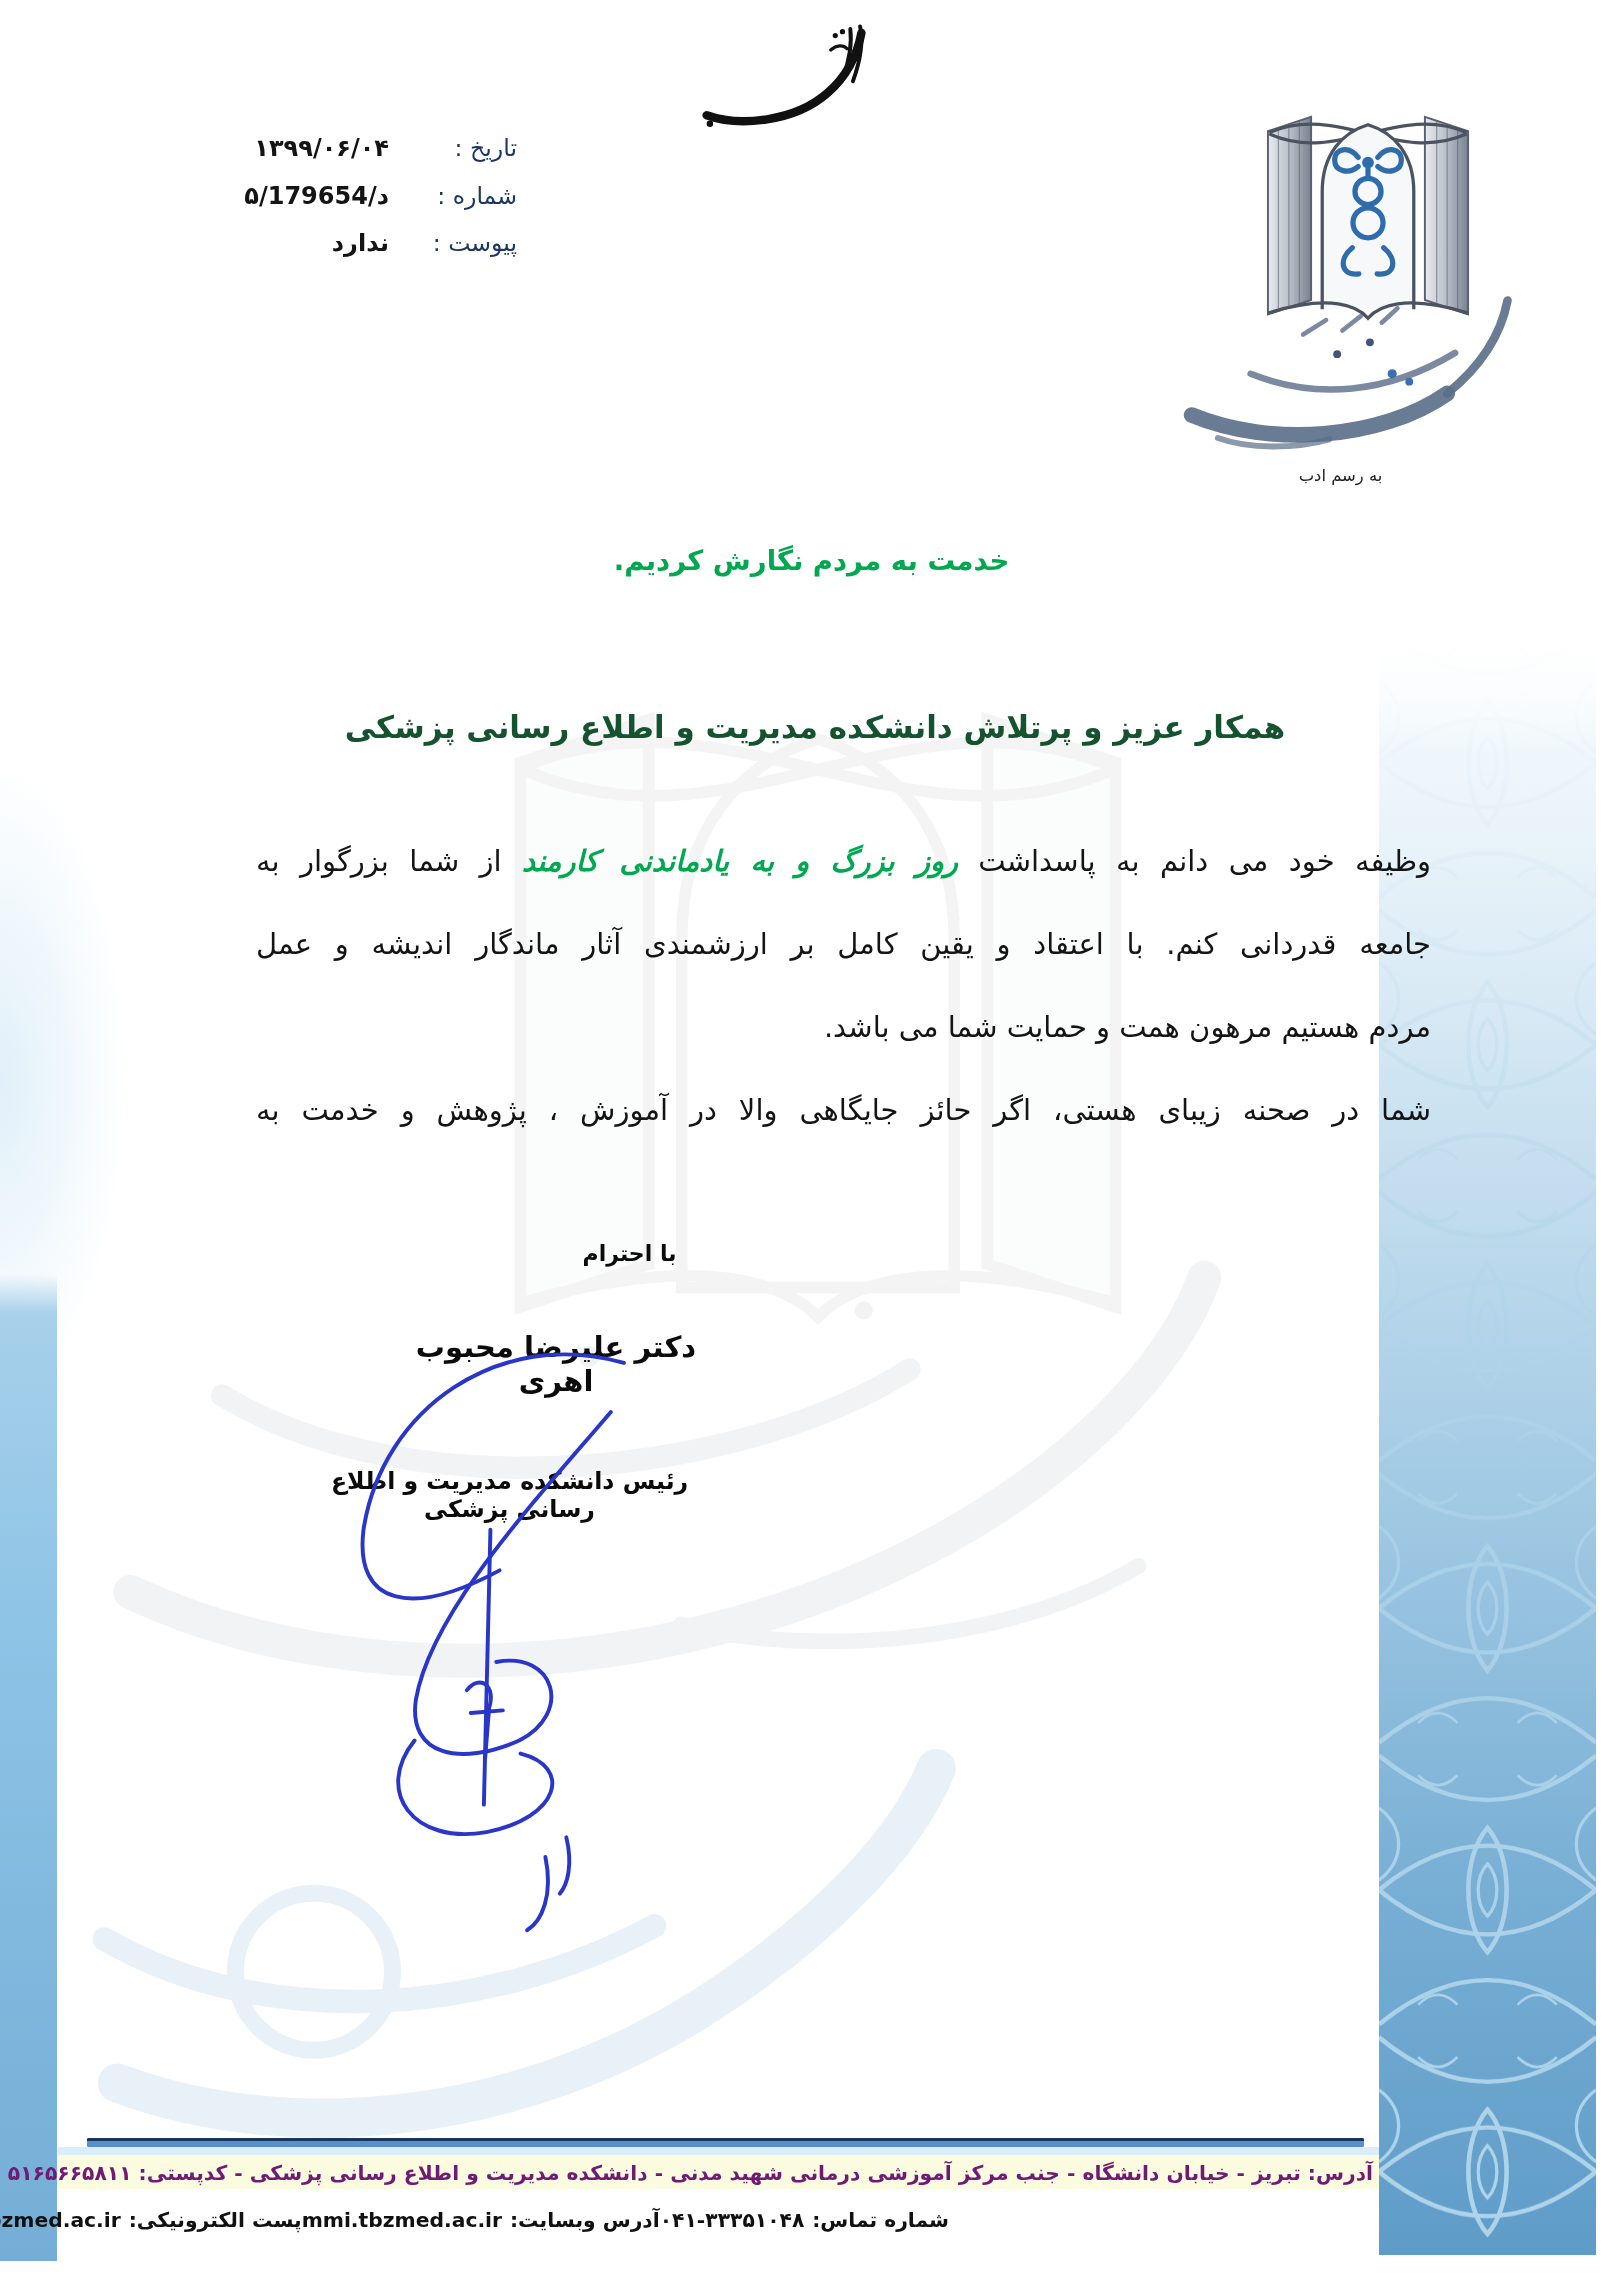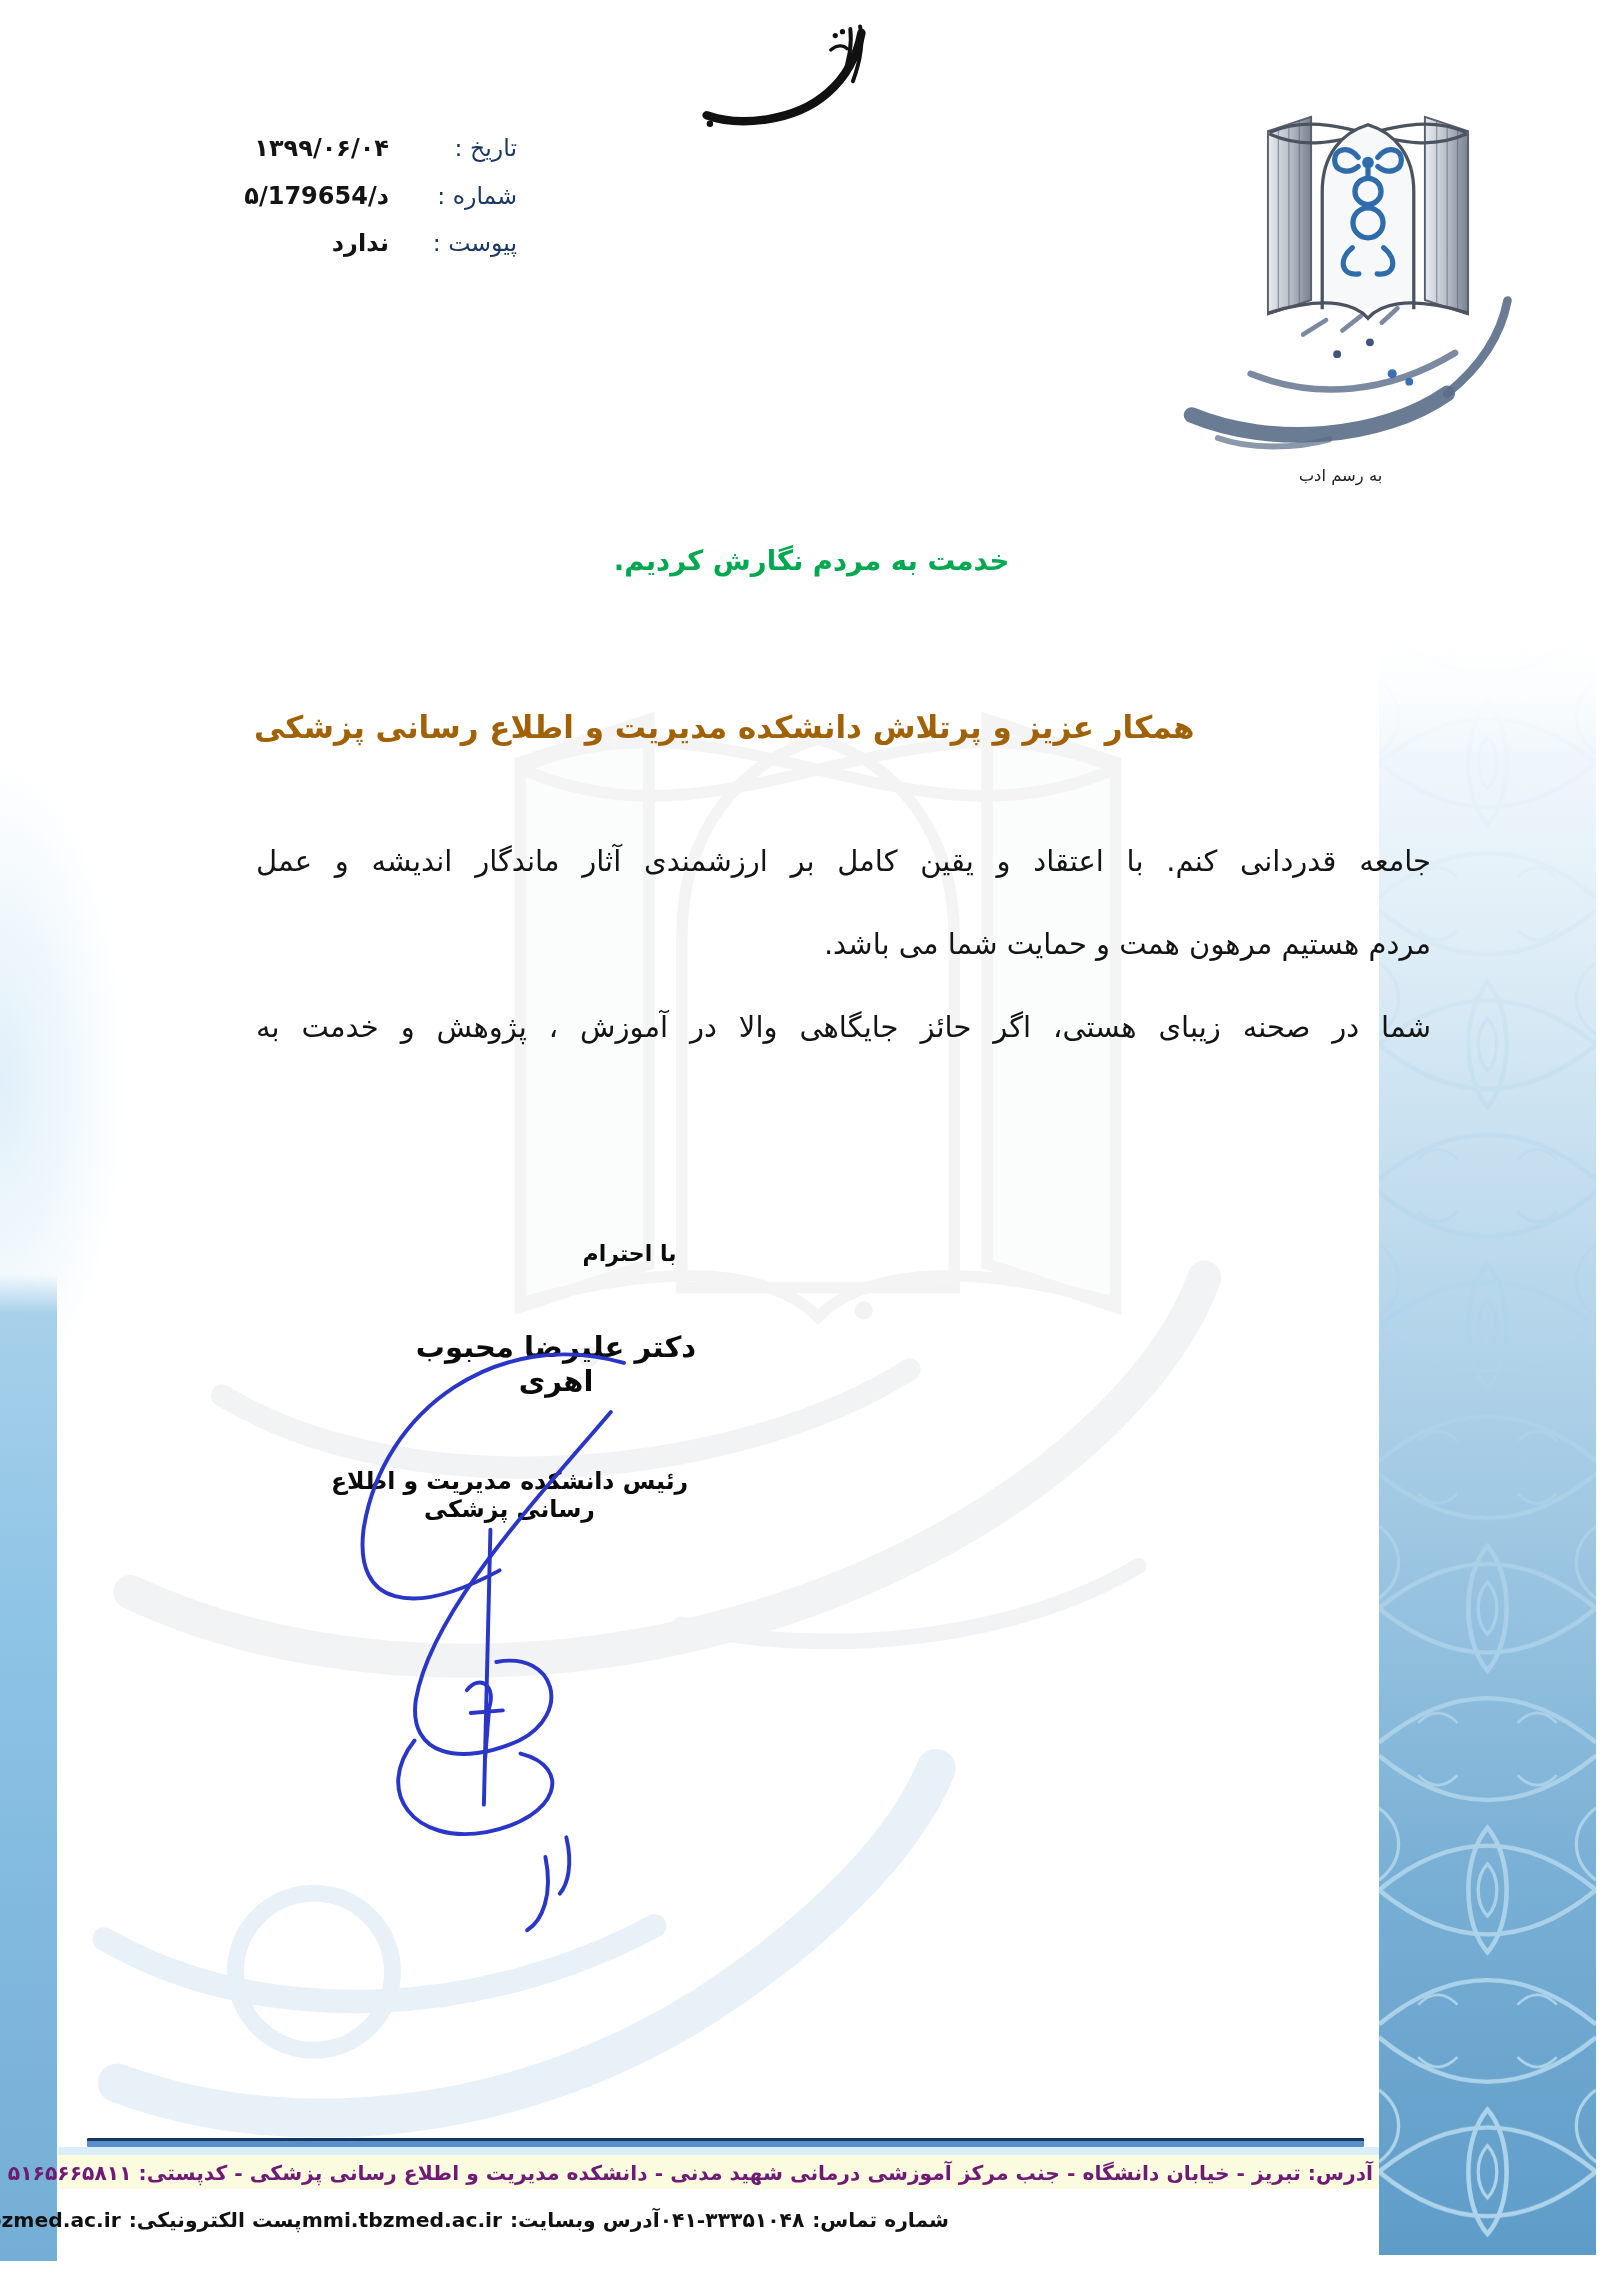--- a/index.html
+++ b/index.html
@@ -28,21 +28,21 @@
   .hdr-row{display:flex;align-items:baseline;direction:rtl;}
   .hdr-label{font-weight:normal;color:#1C3763;font-size:23.6px;width:111px;letter-spacing:0.7px;}
   .hdr-value{font-weight:bold;color:#141414;font-size:24px;margin-right:17px;}
   .ltr{direction:ltr;unicode-bidi:isolate;}
   .intro{
     left:210px;top:524px;width:1205px;
     text-align:center;color:#00A84F;font-weight:bold;font-size:27.5px;line-height:73px;
   }
   .salutation{
     left:255px;top:709px;width:1122px;
-    text-align:left;color:#a16207;font-weight:bold;font-size:31px;
+    text-align:center;color:#14532d;font-weight:bold;font-size:31px;
     letter-spacing:-0.7px;
   }
   .body-block{left:257px;top:820px;width:1175px;color:#141414;font-size:29px;}
   .body-line{height:83px;line-height:83px;direction:rtl;white-space:nowrap;}
   .body-line.just{white-space:normal;text-align:justify;text-align-last:justify;}
   .body-line.last{text-align:right;}
   .hl{color:#00A84F;font-style:italic;font-weight:bold;}
   .sig-respect{left:519px;top:1241px;width:223px;text-align:center;font-weight:bold;font-size:22px;color:#0b0b0b;}
   .sig-name{left:380px;top:1330px;width:354px;text-align:center;font-weight:bold;font-size:29px;color:#0b0b0b;}
   .sig-role{left:326px;top:1467px;width:369px;text-align:center;font-weight:bold;font-size:23.6px;color:#0b0b0b;}
@@ -217,20 +217,23 @@
 
   <div class="abs logo-caption">به رسم ادب</div>
 
   <div class="abs intro">
     <div>خدمت به مردم نگارش کردیم.</div>
   </div>
 
   <div class="abs salutation">همکار عزیز و پرتلاش دانشکده مدیریت و اطلاع رسانی پزشکی</div>
 
   <div class="abs body-block">
+    <div class="body-line just">
+      <span>وظیفه خود می دانم به پاسداشت </span><span class="hl">روز بزرگ و به یادماندنی کارمند</span><span> از شما بزرگوار به</span>
+    </div>
     <div class="body-line just">جامعه قدردانی کنم.  با اعتقاد و یقین کامل بر ارزشمندی آثار ماندگار اندیشه و عمل</div>
     <div class="body-line last">مردم هستیم مرهون همت و حمایت شما می باشد.</div>
     <div class="body-line just">شما در صحنه زیبای هستی، اگر حائز جایگاهی والا در آموزش ، پژوهش و خدمت به</div>
   </div>
 
   <div class="abs sig-respect">با احترام</div>
   <div class="abs sig-name">دکتر علیرضا محبوب اهری</div>
   <div class="abs sig-role">رئیس دانشکده مدیریت و اطلاع رسانی پزشکی</div>
 
   <svg class="abs" style="left:337px;top:1333px;" width="301" height="603" viewBox="0 0 460 920">

